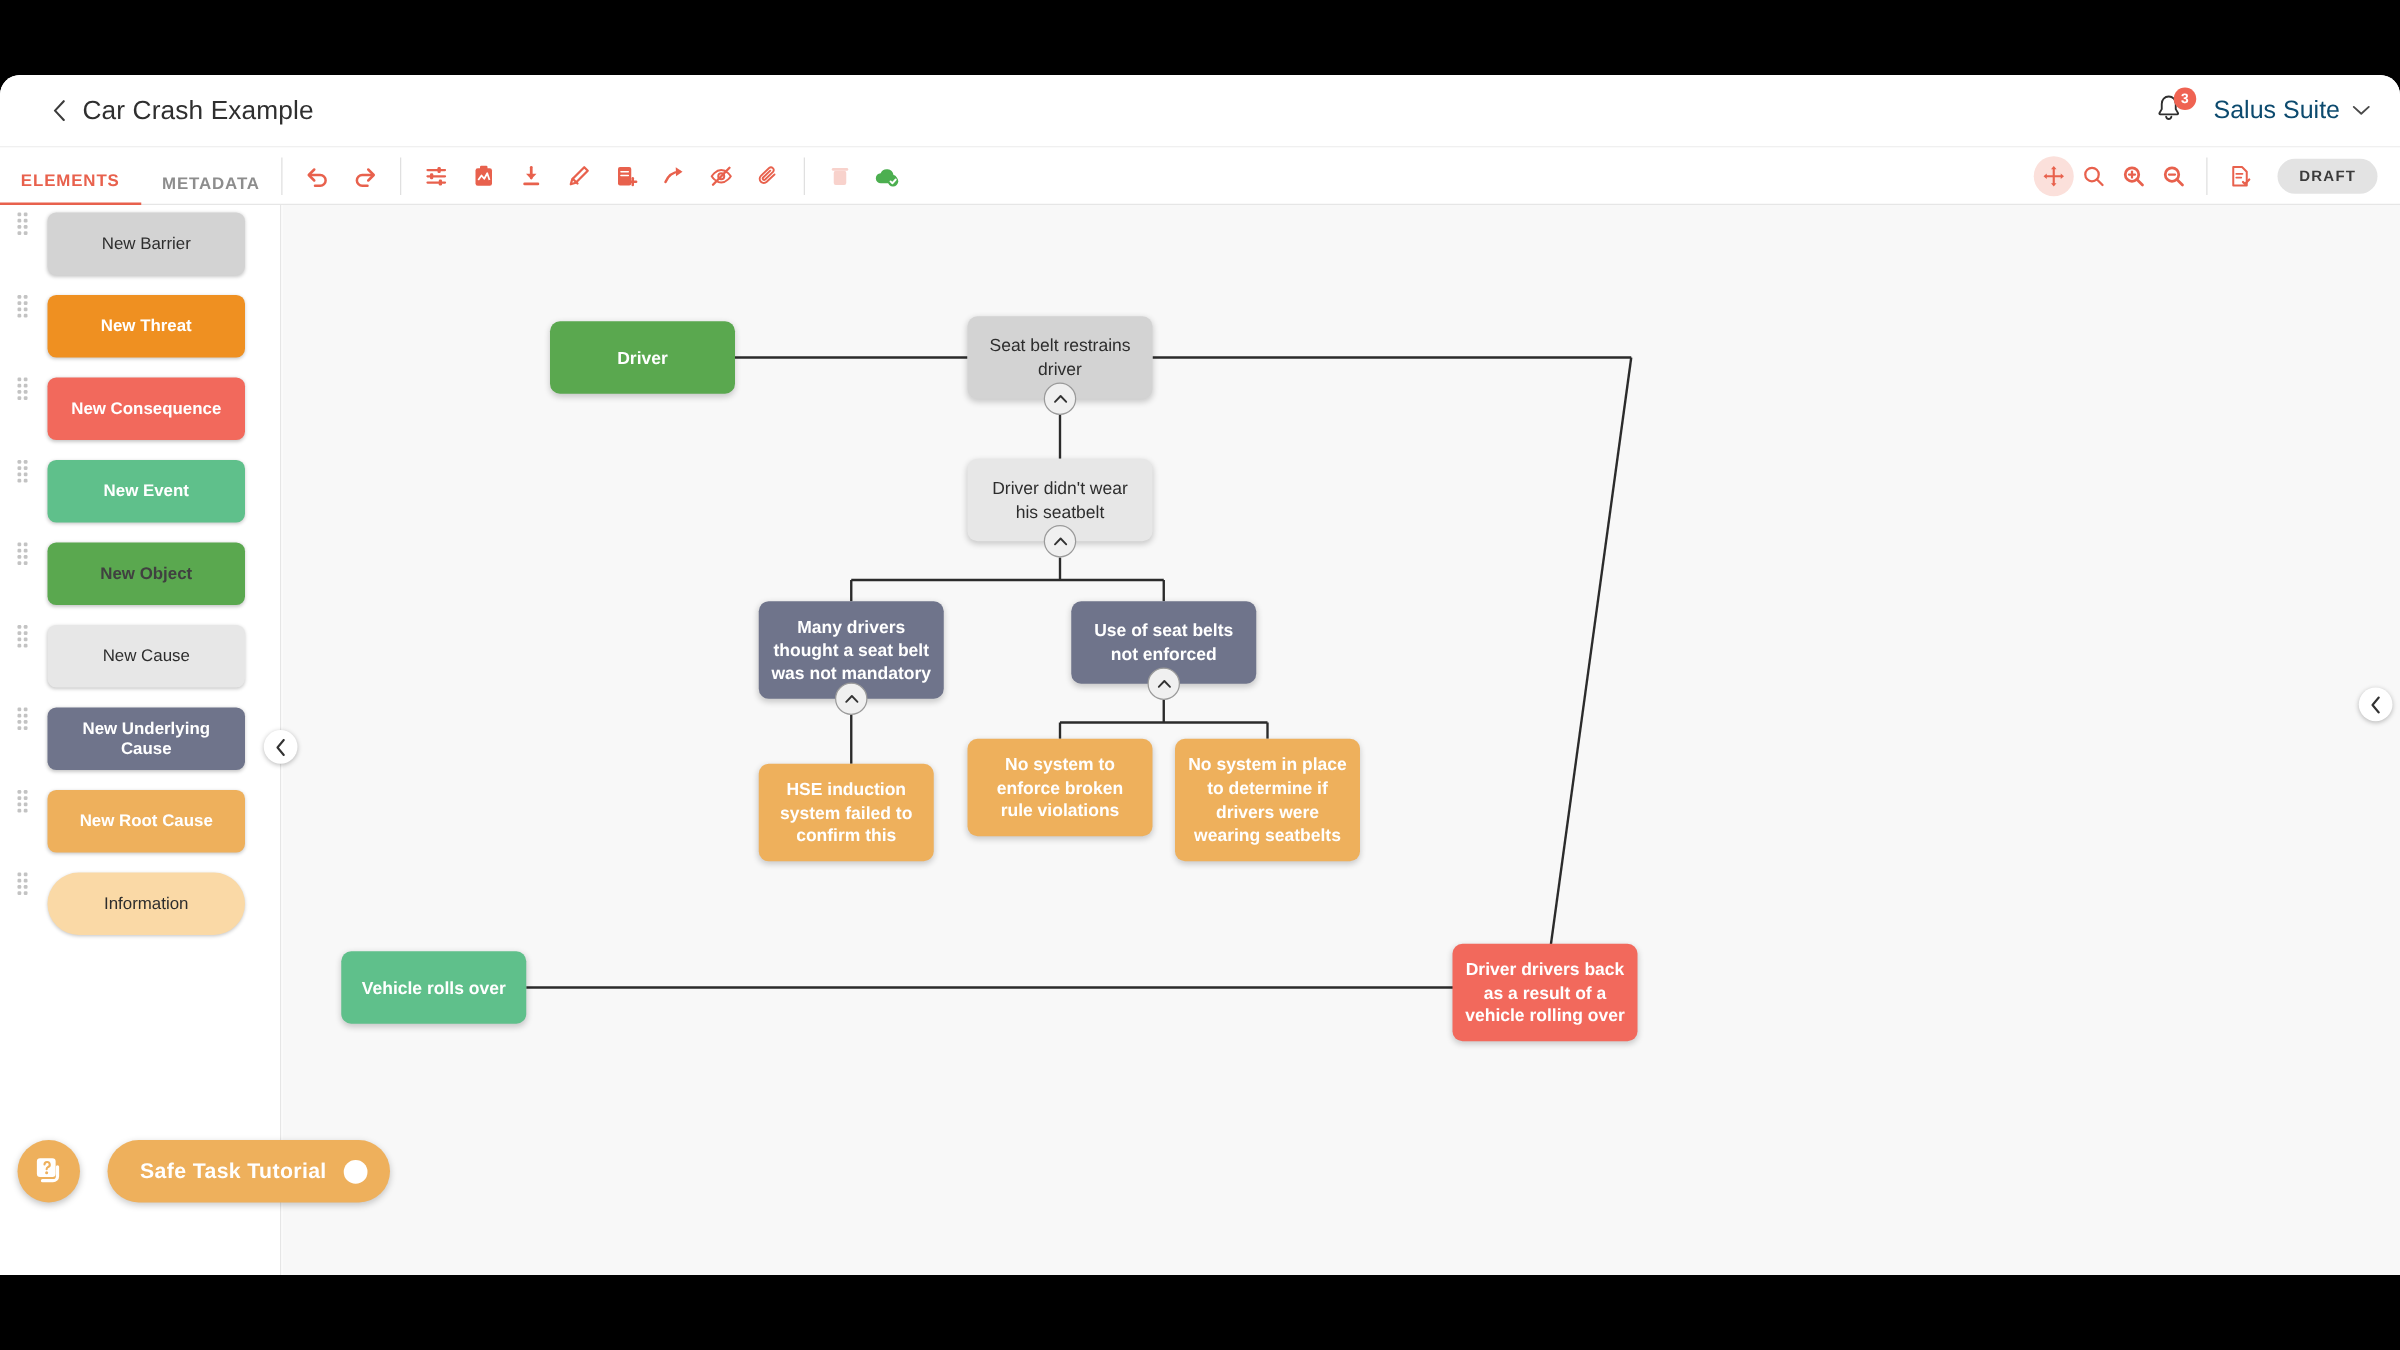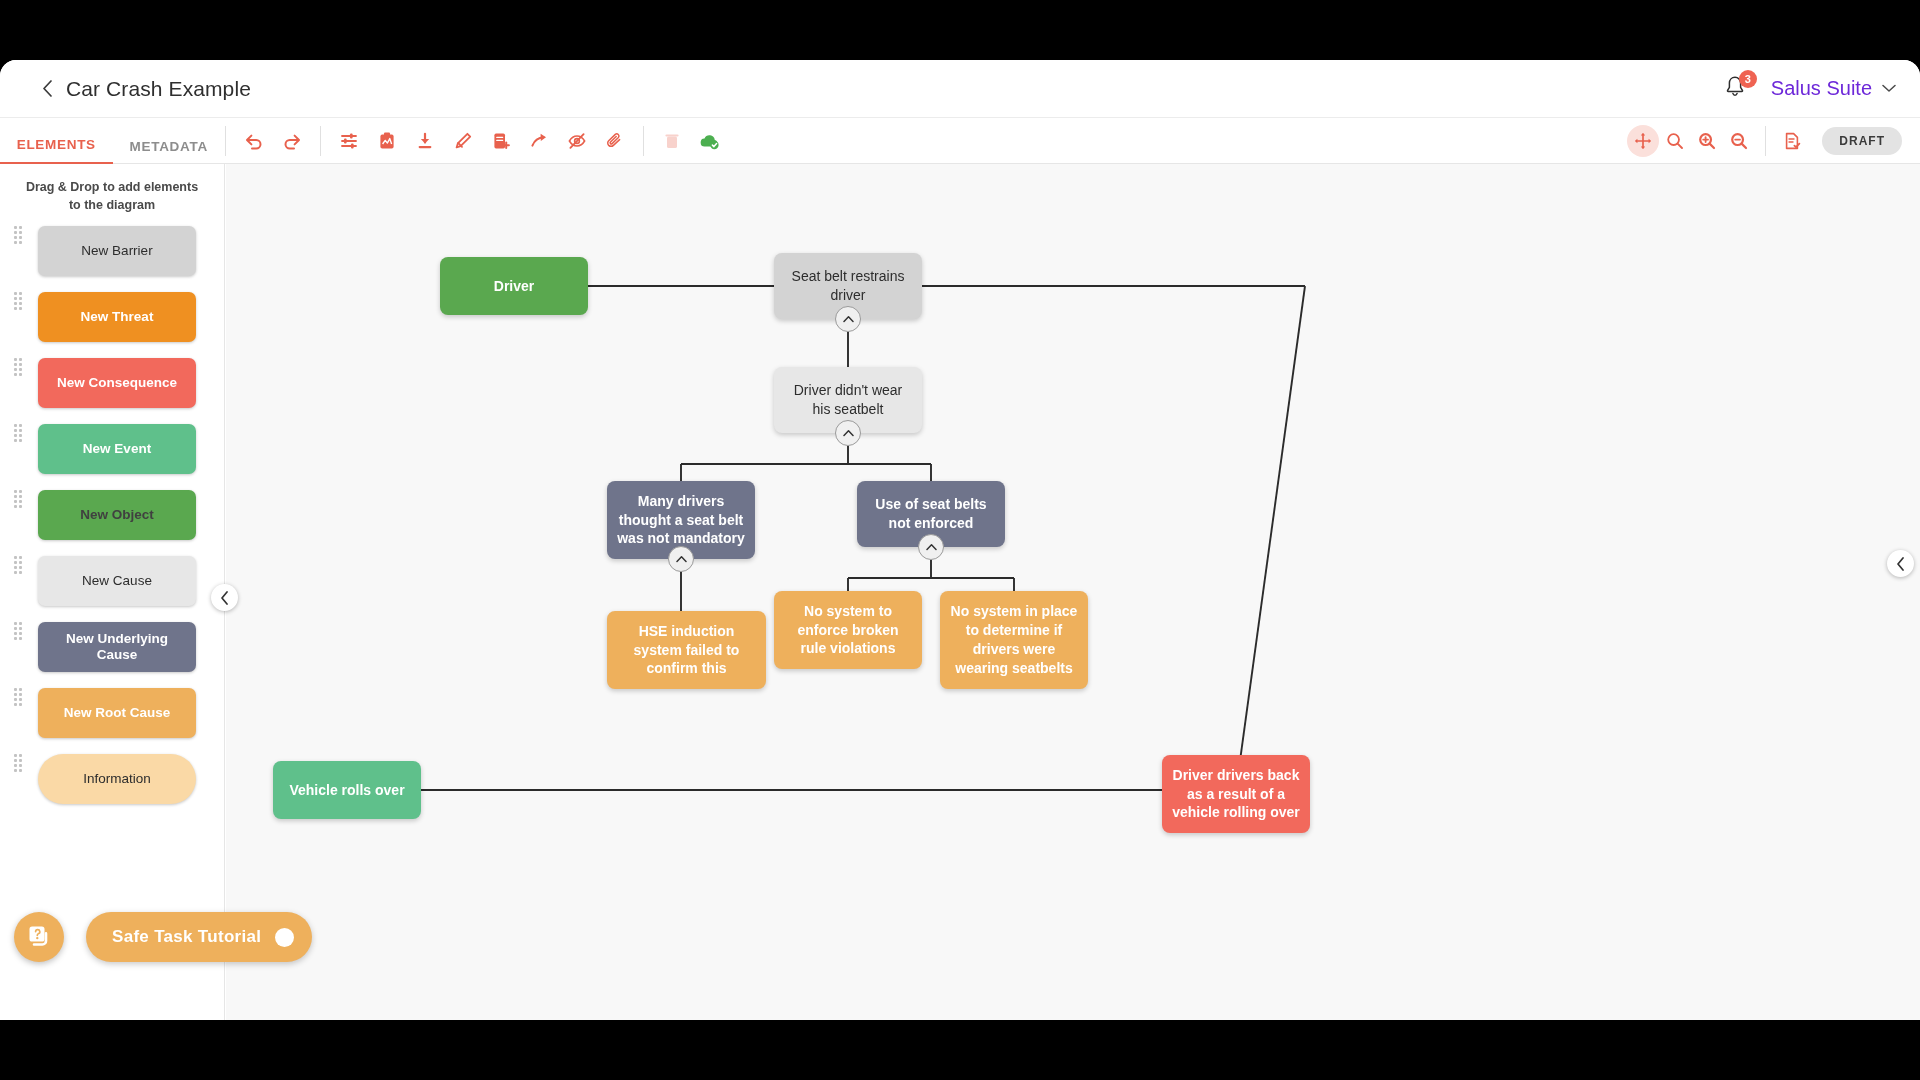--- a/index.html
+++ b/index.html
@@ -31,21 +31,21 @@
   .page-title { font-size: 21px; color: #2f2f2f; margin-left: 6px; letter-spacing: .1px; }
   .header-right { margin-left: auto; display: flex; align-items: center; gap: 22px; padding-right: 24px; }
   .bell-wrap { position: relative; width: 26px; height: 30px; cursor: pointer; }
   .bell-badge {
     position: absolute; right: -8px; top: -4px;
     min-width: 18px; height: 18px; border-radius: 9px;
     background: #ef6352; color: #fff; font-size: 11px; font-weight: bold;
     display: flex; align-items: center; justify-content: center; padding: 0 4px;
   }
   .user-menu { display: flex; align-items: center; gap: 10px; cursor: pointer; }
-  .user-name { font-size: 20px; color: #6d28d9; }
+  .user-name { font-size: 20px; color: #0c4a6e; }
   .chev-small { font-size: 13px; color: #5a5a5a; }
 
   
   .toolbar {
     position: absolute; left: 0; top: 58px; width: 1920px; height: 46px;
     background: #fff; display: flex; align-items: center;
     border-bottom: 1px solid #e6e6e6;
   }
   .tabs { display: flex; width: 225px; height: 46px; align-items: flex-end; }
   .tab {
@@ -326,21 +326,20 @@
               <line x1="7" y1="11" x2="11" y2="11"></line>
             </g>
           <path d="M12.4 14.6 14 16.2 17.4 12.6" stroke="#e8614d" stroke-width="1.8" fill="none" stroke-linecap="round" stroke-linejoin="round"></path>
         </svg>
       </div>
       <div class="draft-badge">DRAFT</div>
     </div>
   </div>
 
   <div class="sidebar">
-    <div class="dd-hint">Drag &amp; Drop to add elements to the diagram</div>
     <div class="el-list" id="el-list">
         <div class="el-row">
           <div class="grip">
             <i></i>
             <i></i>
             <i></i>
             <i></i>
             <i></i>
             <i></i>
             <i></i>
@@ -499,21 +498,21 @@
           <svg width="11" height="8" viewBox="0 0 11 8">
             <path d="M1 6.5 L5.5 1.8 L10 6.5" stroke="#333" stroke-width="1.5" fill="none" stroke-linecap="round" stroke-linejoin="round"></path>
           </svg>
         </div>
         <div class="node" style="left: 631px; top: 317px; width: 148px; height: 66px; background: rgb(111, 116, 139); color: rgb(255, 255, 255); font-size: 14px; font-weight: bold;">Use of seat belts not enforced</div>
         <div class="chev-btn" style="left: 692px; top: 370px;">
           <svg width="11" height="8" viewBox="0 0 11 8">
             <path d="M1 6.5 L5.5 1.8 L10 6.5" stroke="#333" stroke-width="1.5" fill="none" stroke-linecap="round" stroke-linejoin="round"></path>
           </svg>
         </div>
-        <div class="node" style="left: 381px; top: 447px; width: 159px; height: 78px; background: rgb(238, 176, 92); color: rgb(255, 255, 255); font-size: 14px; font-weight: bold;">HSE induction system failed to confirm this</div>
+        <div class="node" style="left: 381px; top: 447px; width: 140px; height: 78px; background: rgb(238, 176, 92); color: rgb(255, 255, 255); font-size: 14px; font-weight: bold;">HSE induction system failed to confirm this</div>
         <div class="node" style="left: 548px; top: 427px; width: 148px; height: 78px; background: rgb(238, 176, 92); color: rgb(255, 255, 255); font-size: 14px; font-weight: bold;">No system to enforce broken rule violations</div>
         <div class="node" style="left: 714px; top: 427px; width: 148px; height: 98px; background: rgb(238, 176, 92); color: rgb(255, 255, 255); font-size: 14px; font-weight: bold;">No system in place to determine if drivers were wearing seatbelts</div>
         <div class="node" style="left: 47px; top: 597px; width: 148px; height: 58px; background: rgb(95, 192, 139); color: rgb(255, 255, 255); font-size: 14px; font-weight: bold;">Vehicle rolls over</div>
         <div class="node" style="left: 936px; top: 591px; width: 148px; height: 78px; background: rgb(242, 105, 92); color: rgb(255, 255, 255); font-size: 14px; font-weight: bold;">Driver drivers back as a result of a vehicle rolling over</div>
       </div>
   </div>
 
   <div class="collapse-right">
     <svg width="9" height="14" viewBox="0 0 9 14">
         <path d="M7 1 L2 7 L7 13" stroke="#333" stroke-width="1.7" fill="none" stroke-linecap="round" stroke-linejoin="round"></path>

